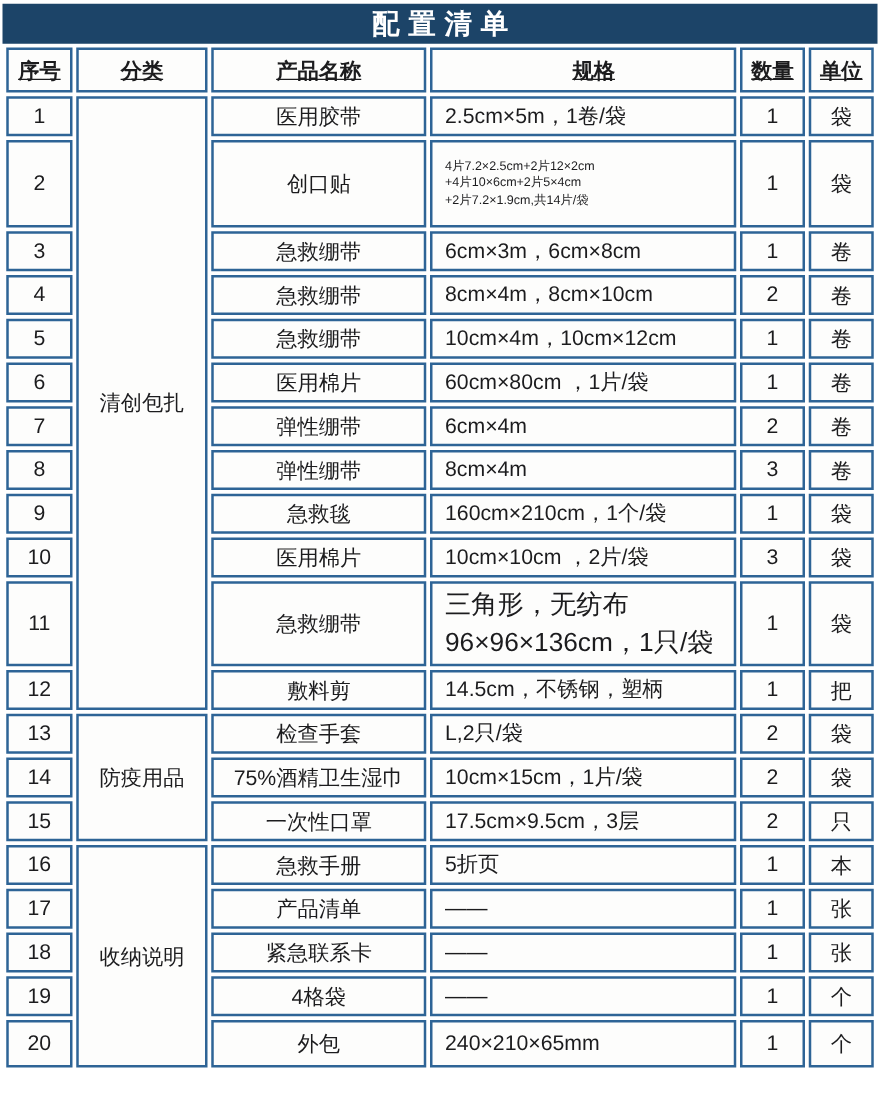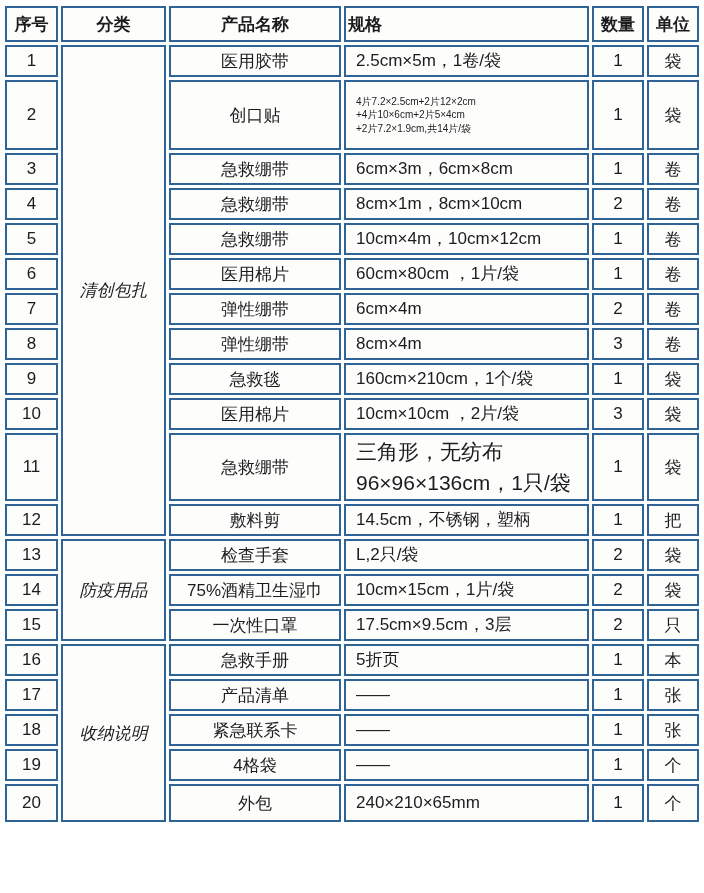--- a/index.html
+++ b/index.html
@@ -24,40 +24,43 @@
   }
   th,td{
     border:2px solid var(--border);
     background:var(--cellbg);
     font-size:17px;
     text-align:center;
     vertical-align:middle;
     padding:0;
     overflow:hidden;
   }
-  thead tr{height:36px;}
+  thead tr{height:36px;text-decoration:underline;}
   tbody tr{height:32px;}
   tbody tr.h3{height:70px;}
   tbody tr.h2{height:68px;}
   tbody tr.hl{height:38px;}
   th{font-weight:bold;color:var(--text);}
-  th.c-spec{text-align:left;padding-left:2px;}
+  th.c-spec{text-align:center;padding-left:17px;}
   td.spec{
     text-align:left;padding-left:10px;padding-right:4px;
     white-space:pre-line;line-height:1.3;
   }
   tr.h3 td.spec{font-size:10px;line-height:1.35;}
   tr.h2 td.spec{font-size:21px;line-height:1.5;}
-  td.cat{font-size:17px;font-style:italic;}
+  td.cat{font-size:17px;}
 </style>
 </head>
 <body>
 
 <div class="page">
 
+  <div class="title-bar">
+    <span>配置清单</span>
+  </div>
 
   <table class="list">
     <colgroup>
       <col style="width:53px">
       <col style="width:105px">
       <col style="width:172px">
       <col style="width:245px">
       <col style="width:52px">
       <col style="width:52px">
     </colgroup>
@@ -92,21 +95,21 @@
         <tr>
           <td class="num">3</td>
           <td class="pname">急救绷带</td>
           <td class="spec">6cm×3m，6cm×8cm</td>
           <td class="qty">1</td>
           <td class="unit">卷</td>
         </tr>
         <tr>
           <td class="num">4</td>
           <td class="pname">急救绷带</td>
-          <td class="spec">8cm×1m，8cm×10cm</td>
+          <td class="spec">8cm×4m，8cm×10cm</td>
           <td class="qty">2</td>
           <td class="unit">卷</td>
         </tr>
         <tr>
           <td class="num">5</td>
           <td class="pname">急救绷带</td>
           <td class="spec">10cm×4m，10cm×12cm</td>
           <td class="qty">1</td>
           <td class="unit">卷</td>
         </tr>

